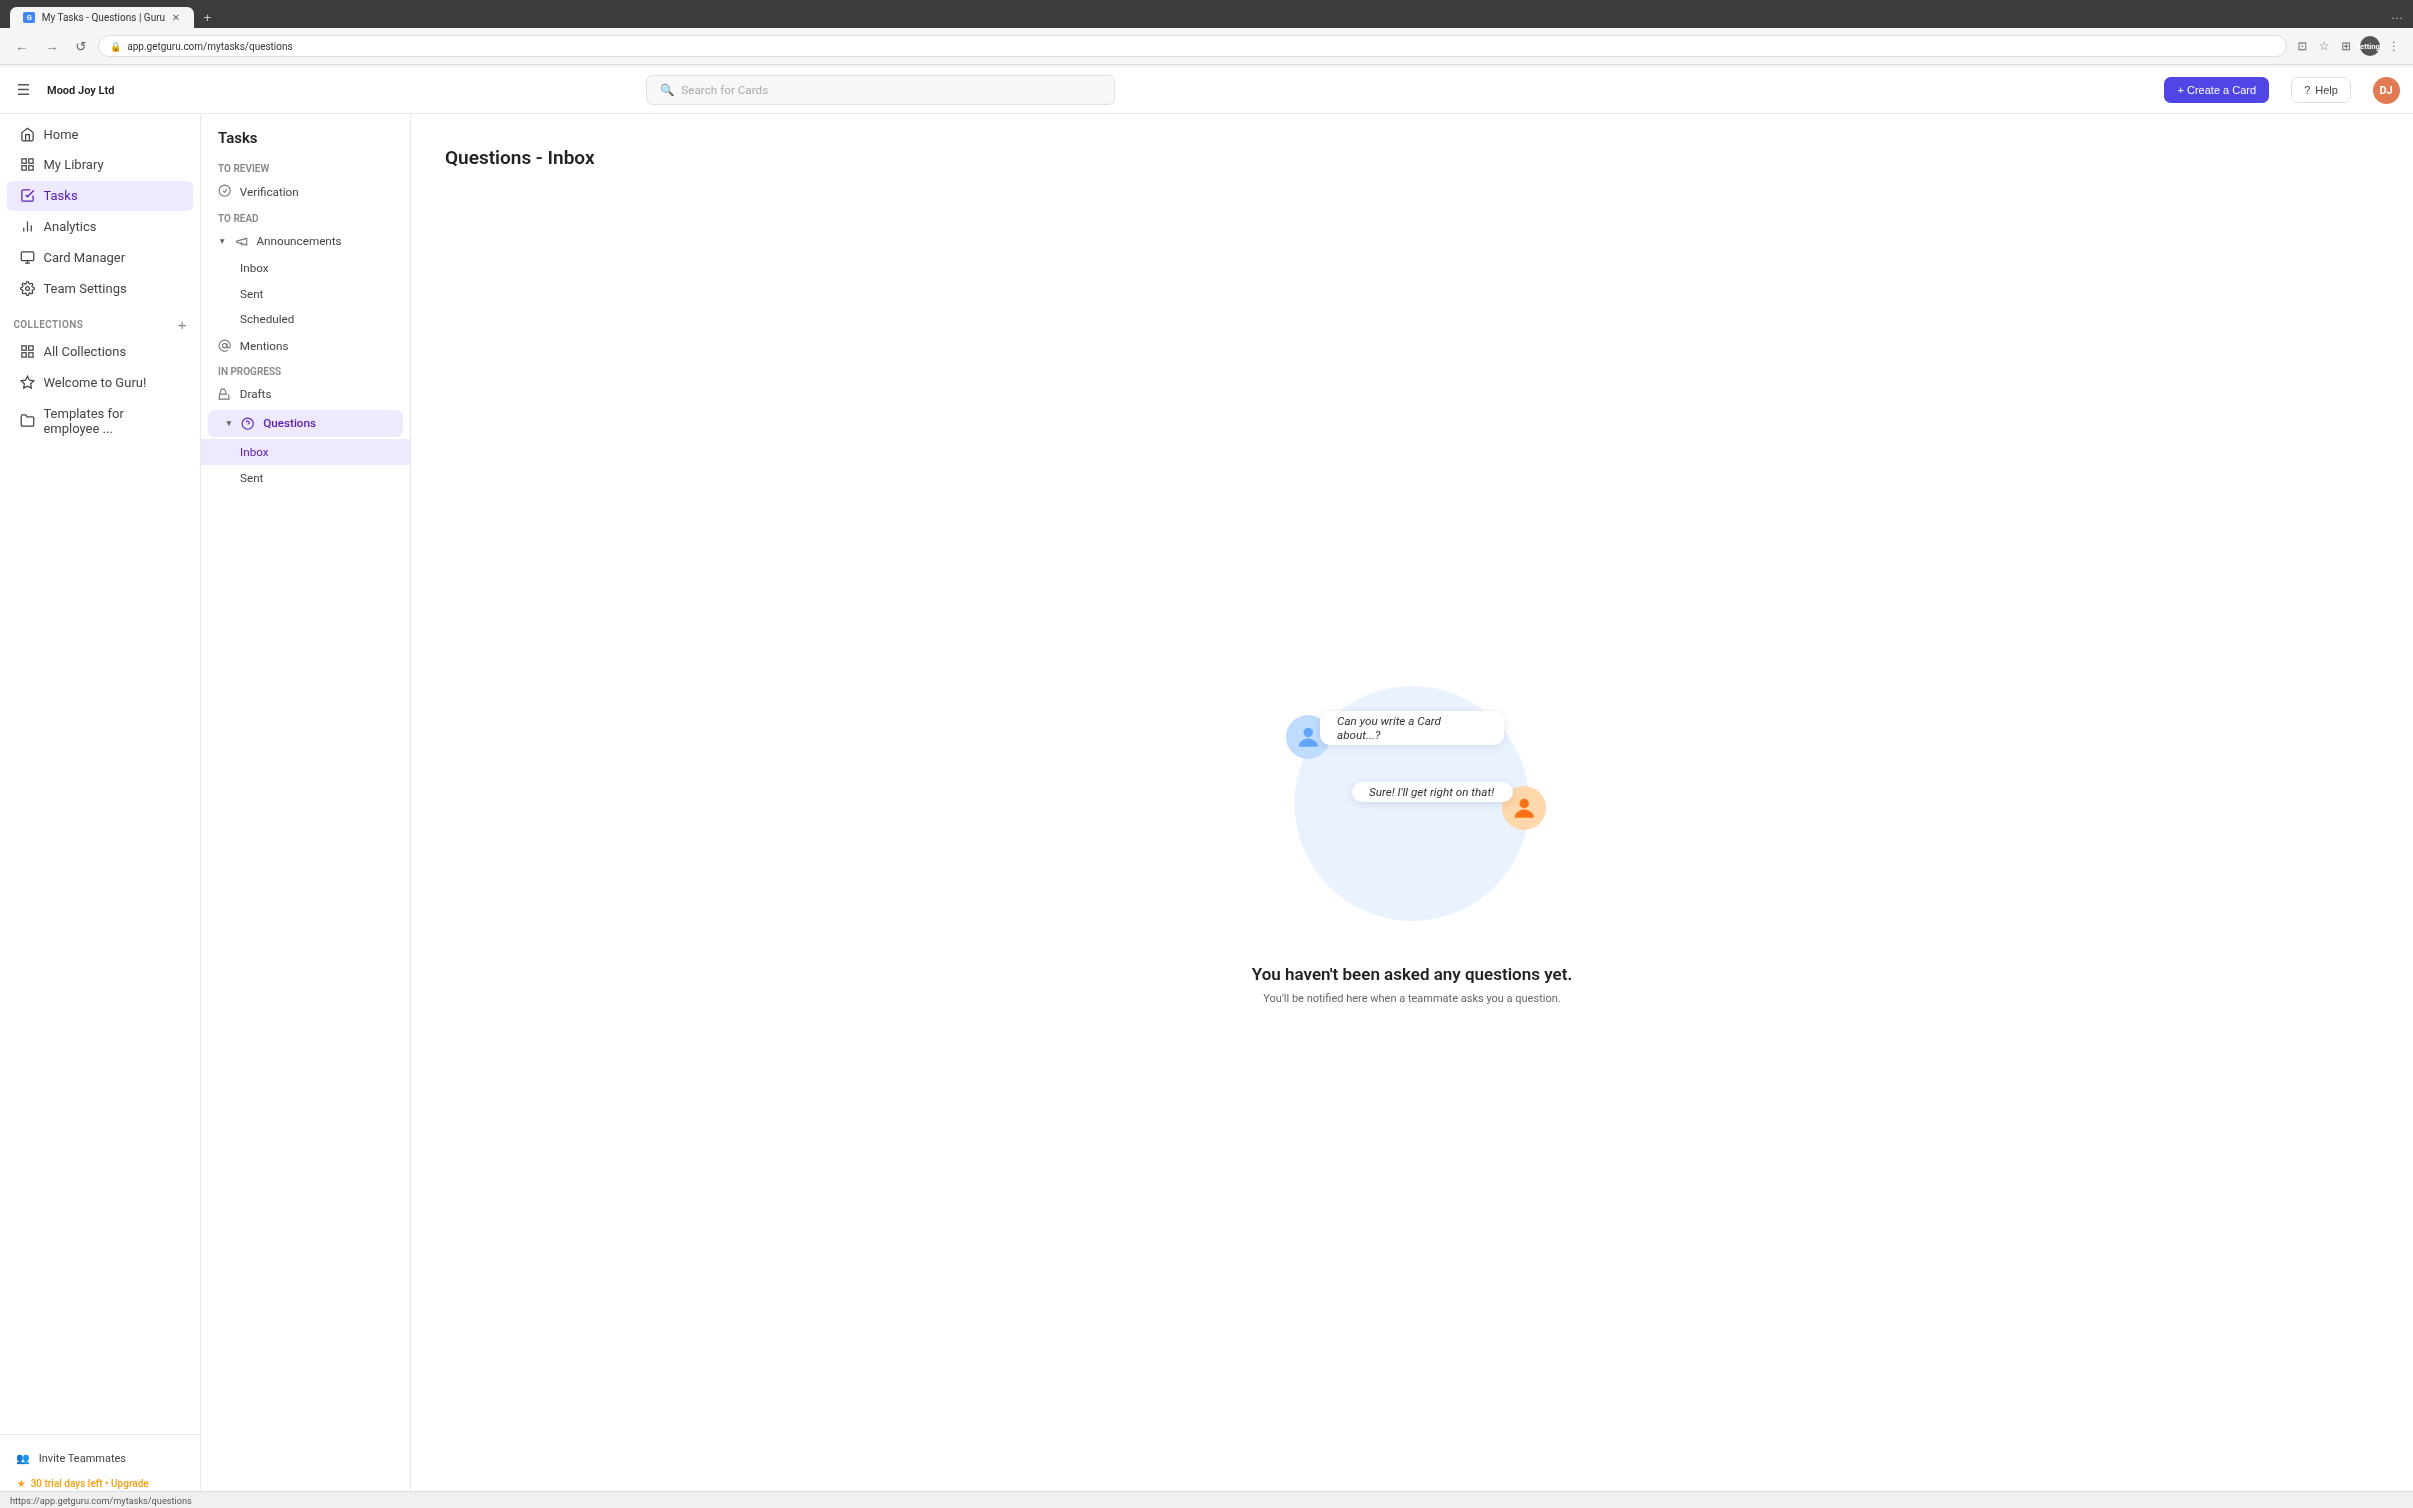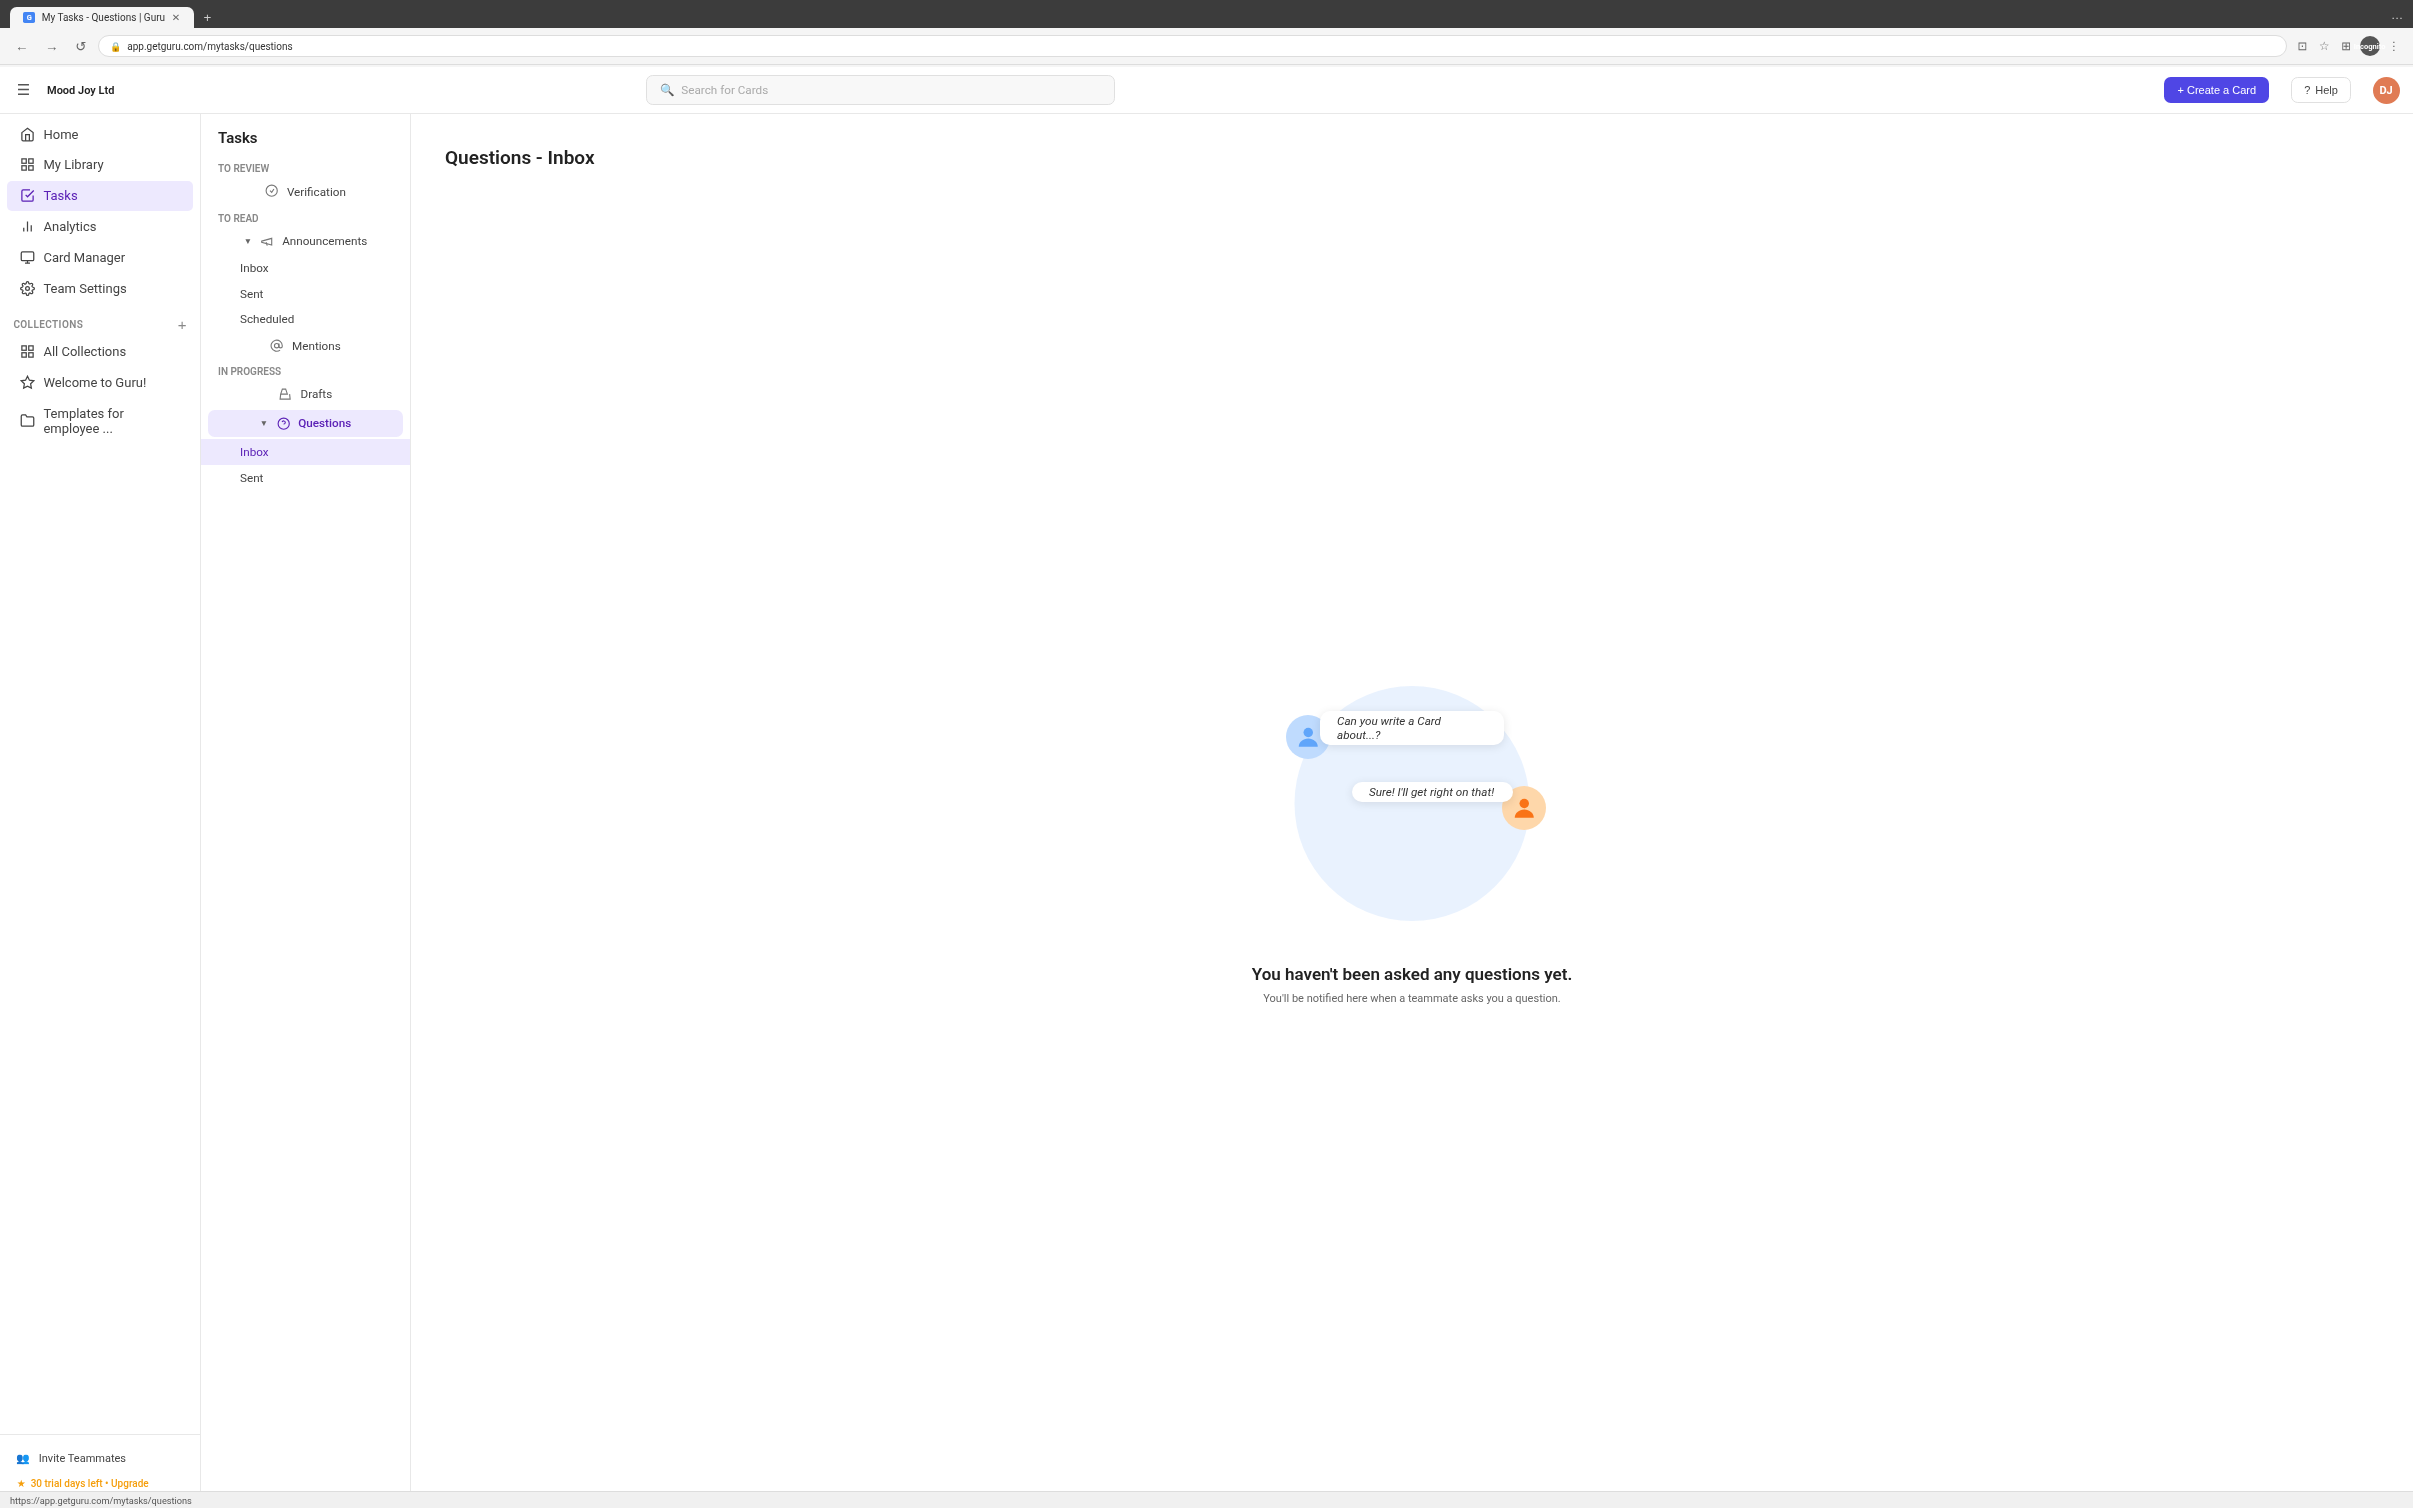--- a/index.html
+++ b/index.html
@@ -50,21 +50,21 @@
 
     .sidebar-footer { padding: 10px 6.7px; border-top: 0.8px solid #e8e8e8; }
     .sidebar-footer-item { display: flex; align-items: center; gap: 8.4px; padding: 6.7px 10px; cursor: pointer; border-radius: 5px; font-size: 11px; color: #444; }
     .trial-badge { color: #f59e0b; font-size: 10px; font-weight: 500; display: flex; align-items: center; gap: 5px; padding: 6.7px 10px; cursor: pointer; }
     .trial-badge .star-icon { color: #f59e0b; }
 
     
     .tasks-panel { width: 210px; background: #fff; border-right: 0.8px solid #e8e8e8; overflow-y: auto; flex-shrink: 0; }
     .tasks-header { padding: 17px 17px 10px; font-size: 15px; font-weight: 600; color: #222; }
     .tasks-section { padding: 6.7px 17px 3.4px; font-size: 10px; font-weight: 600; color: #888; text-transform: uppercase; }
-    .tasks-item { display: flex; align-items: center; gap: 8.4px; padding: 6.7px 17px; cursor: pointer; font-size: 11.7px; color: #444; border-radius: 0; justify-content: center; }
+    .tasks-item { display: flex; align-items: center; gap: 8.4px; padding: 6.7px 17px; cursor: pointer; font-size: 11.7px; color: #444; border-radius: 0; }
     .tasks-item.active { background: #ede9fe; }
     .tasks-item .item-icon { width: 13.4px; height: 13.4px; display: flex; align-items: center; justify-content: center; color: #777; flex-shrink: 0; }
     .tasks-item .chevron { color: #666; font-size: 10px; }
     .tasks-subitem { display: flex; align-items: center; padding: 5.9px 17px 5.9px 39px; cursor: pointer; font-size: 11.7px; color: #444; }
     .tasks-subitem.active { background: #ede9fe; color: #5b21b6; }
 
     
     .main-content { flex: 1; background: #fff; overflow-y: auto; display: flex; flex-direction: column; align-items: center; justify-content: center; padding: 34px; }
     .page-title { font-size: 19px; font-weight: 600; color: #222; align-self: flex-start; margin-bottom: 34px; }
 
@@ -100,21 +100,21 @@
   <button class="browser-nav-btn">↺</button>
   <div class="browser-address-bar">
     <span class="lock-icon">🔒</span>
     <span>app.getguru.com/mytasks/questions</span>
   </div>
   <div class="browser-actions">
     <button class="browser-action-btn">⊡</button>
     <button class="browser-action-btn">☆</button>
     <button class="browser-action-btn">⊞</button>
     <div class="incognito-badge">
-      <span style="font-size:7.5px">Incognito</span>
+      <span style="font-size:7.5px">Settings</span>
     </div>
     <button class="browser-action-btn">⋮</button>
   </div>
 </div>
 
 <div class="app-topbar">
   <button class="topbar-menu-btn">☰</button>
   <span class="topbar-logo">Mood Joy Ltd</span>
   <div class="topbar-search">
     <span class="search-icon">🔍</span>

